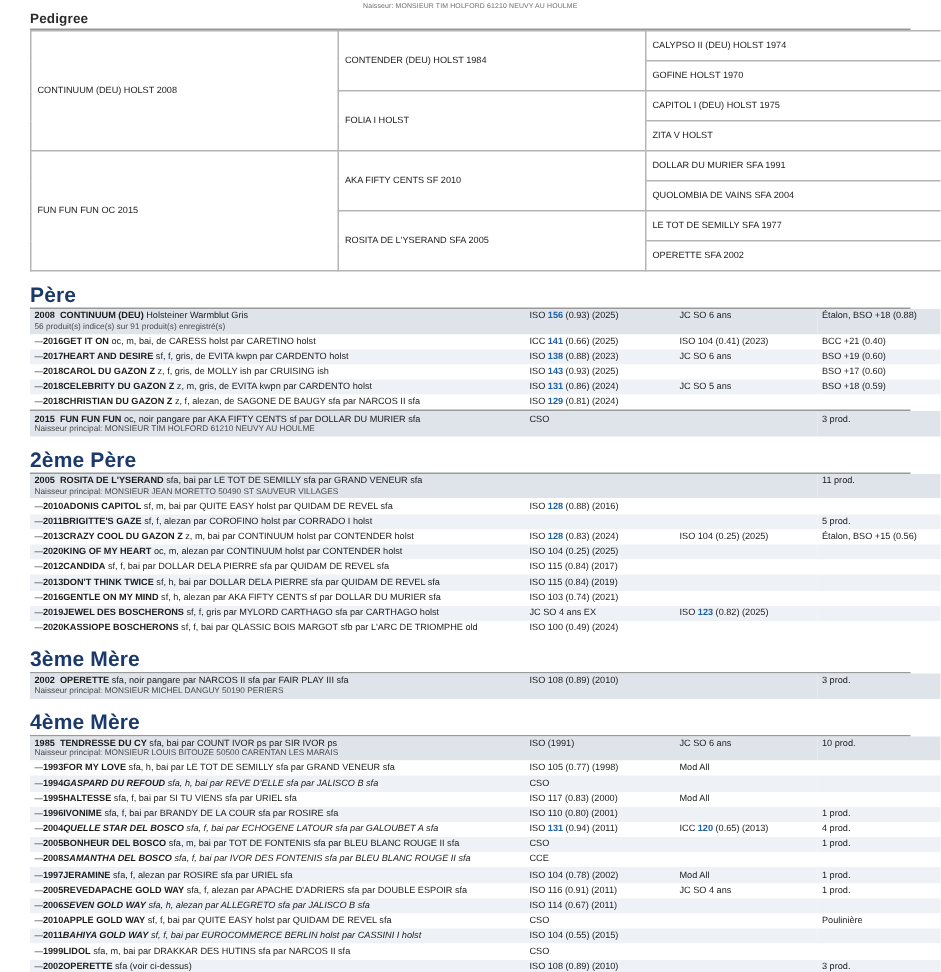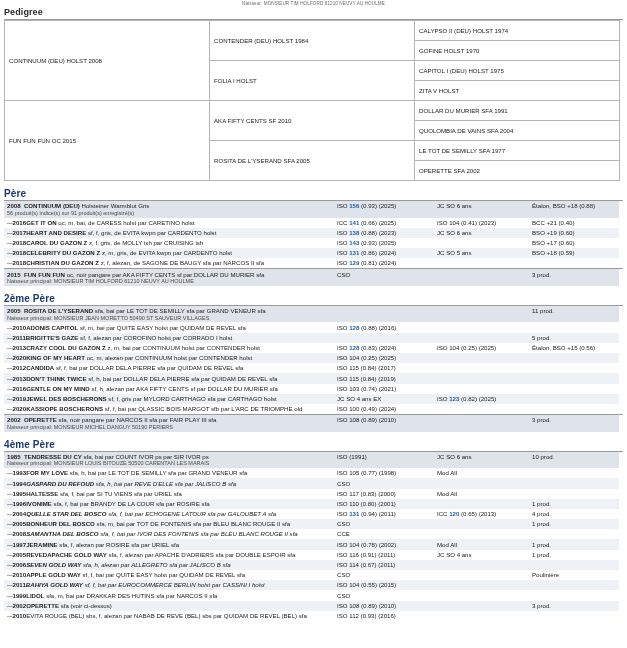--- a/index.html
+++ b/index.html
@@ -6,21 +6,21 @@
   html, body { margin:0; padding:0; }
   body {
     width: 627px;
     height: 648px;
     background: #ffffff;
     font-family: "Liberation Sans", sans-serif;
     font-size: 6.2px;
     color: #1b1b1b;
     overflow: hidden;
   }
-  .page { position: relative; width: 627px; height: 648px; padding: 0 4px; }
+  .page { position: relative; width: 627px; height: 648px; padding: 0 20px; }
 
   .topline {
     text-align: center;
     font-size: 4.6px;
     color: #6d6d6d;
     letter-spacing: .1px;
     padding-top: 1px;
     height: 7px;
   }
 
@@ -47,21 +47,21 @@
     line-height: 1.25;
     color: #1b1b1b;
   }
   .ped .c1 { width: 205px; }
   .ped .c2 { width: 205px; }
   .ped .c3 { width: 205px; }
   .cellpad { height: 20px; }
 
   
   .sec {
-    font-size: 10px;
+    font-size: 14px;
     font-weight: bold;
     color: #1b3a6b;
     margin: 7px 0 1px 0;
     letter-spacing: .1px;
   }
   .secrule { border-bottom: 1px solid #9a9a9a; }
 
   
   table.tbl {
     width: 615px;
@@ -256,34 +256,35 @@
             <tr class="zebra0">
               <td class="colA"><span class="small">—</span><span class="year">2020</span><span class="nm">KASSIOPE BOSCHERONS</span><span class=""> sf, f, bai par QLASSIC BOIS MARGOT sfb par L'ARC DE TRIOMPHE old</span></td>
               <td class="colB">ISO 100 (0.49) (2024)</td>
               <td class="colC"></td>
               <td class="colD"></td>
             </tr>
           </tbody>
         </table>
       </div>
       <div>
+        <div class="sec">3ème Mère</div>
         <div class="secrule"></div>
         <table class="tbl">
           <tbody>
             <tr class="hdrow">
               <td class="colA"><span class="year">2002</span>&nbsp;&nbsp;<span class="nm">OPERETTE</span> <span>sfa, noir pangare par NARCOS II sfa par FAIR PLAY III sfa</span><div class="sub">Naisseur principal: MONSIEUR MICHEL DANGUY 50190 PERIERS</div></td>
               <td class="colB">ISO 108 (0.89) (2010)</td>
               <td class="colC"></td>
               <td class="colD">3 prod.</td>
             </tr>
           </tbody>
         </table>
       </div>
       <div>
-        <div class="sec">4ème Père</div>
+        <div class="sec">4ème Mère</div>
         <div class="secrule"></div>
         <table class="tbl">
           <tbody>
             <tr class="hdrow">
               <td class="colA"><span class="year">1985</span>&nbsp;&nbsp;<span class="nm">TENDRESSE DU CY</span> <span>sfa, bai par COUNT IVOR ps par SIR IVOR ps</span><div class="sub">Naisseur principal: MONSIEUR LOUIS BITOUZE 50500 CARENTAN LES MARAIS</div></td>
               <td class="colB">ISO        (1991)</td>
               <td class="colC">JC SO 6 ans</td>
               <td class="colD">10 prod.</td>
             </tr>
             <tr class="zebra0">

